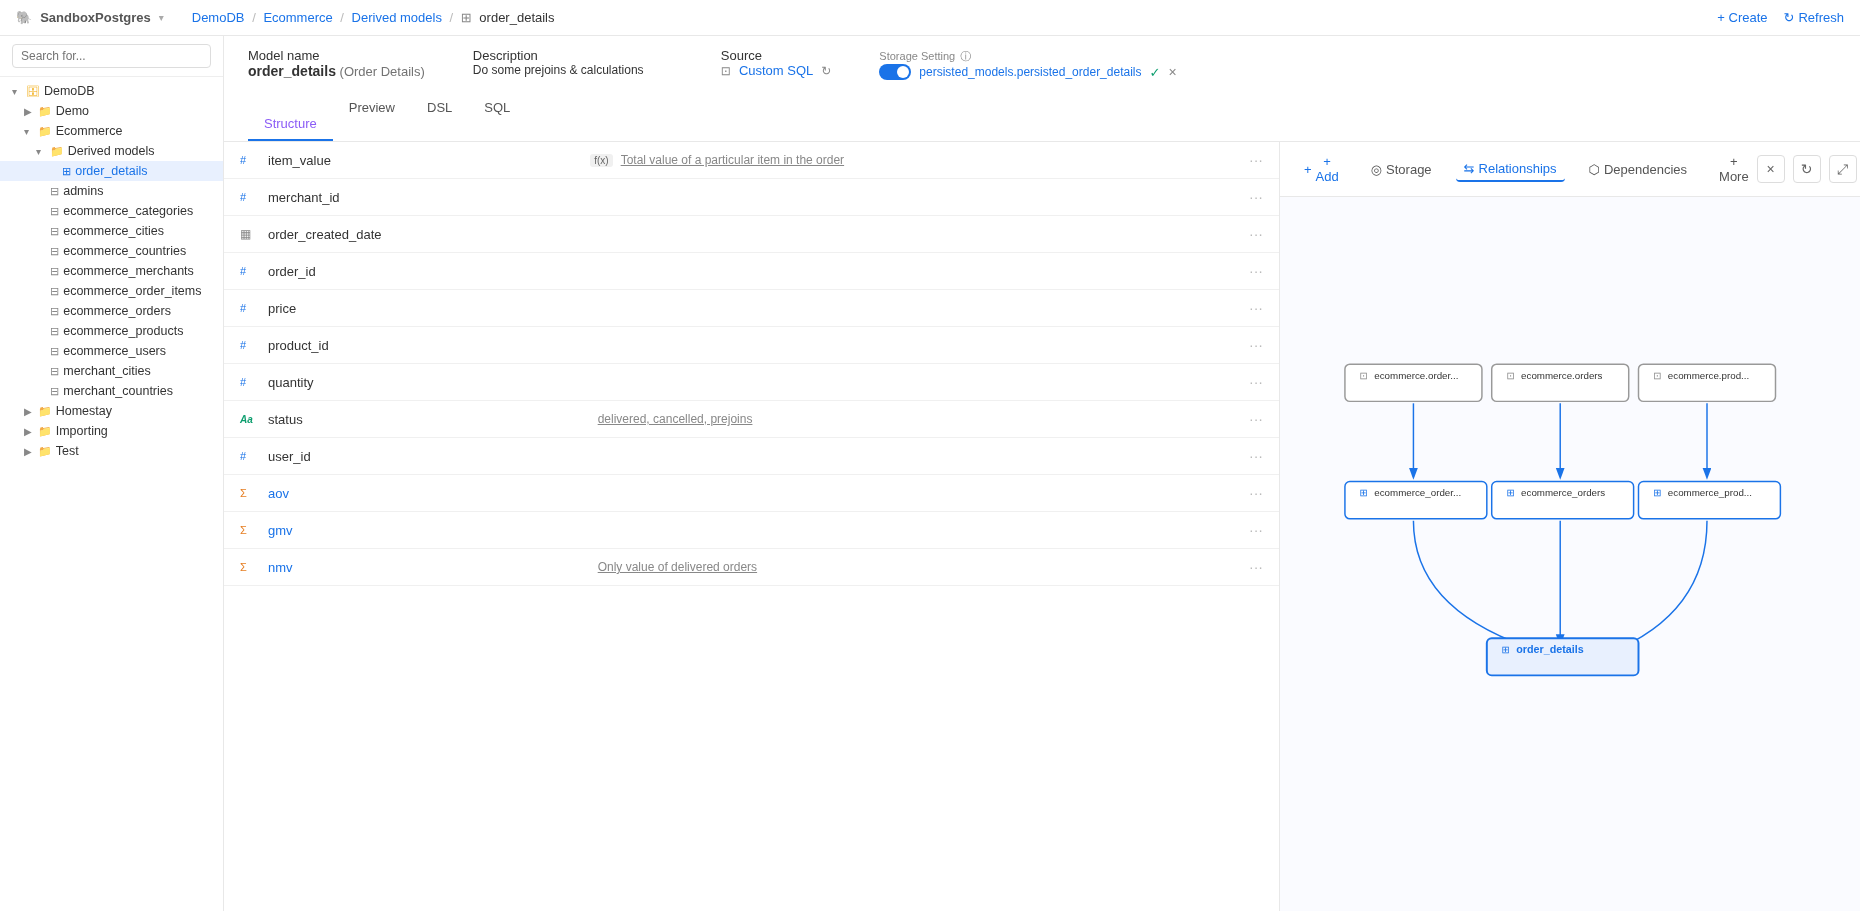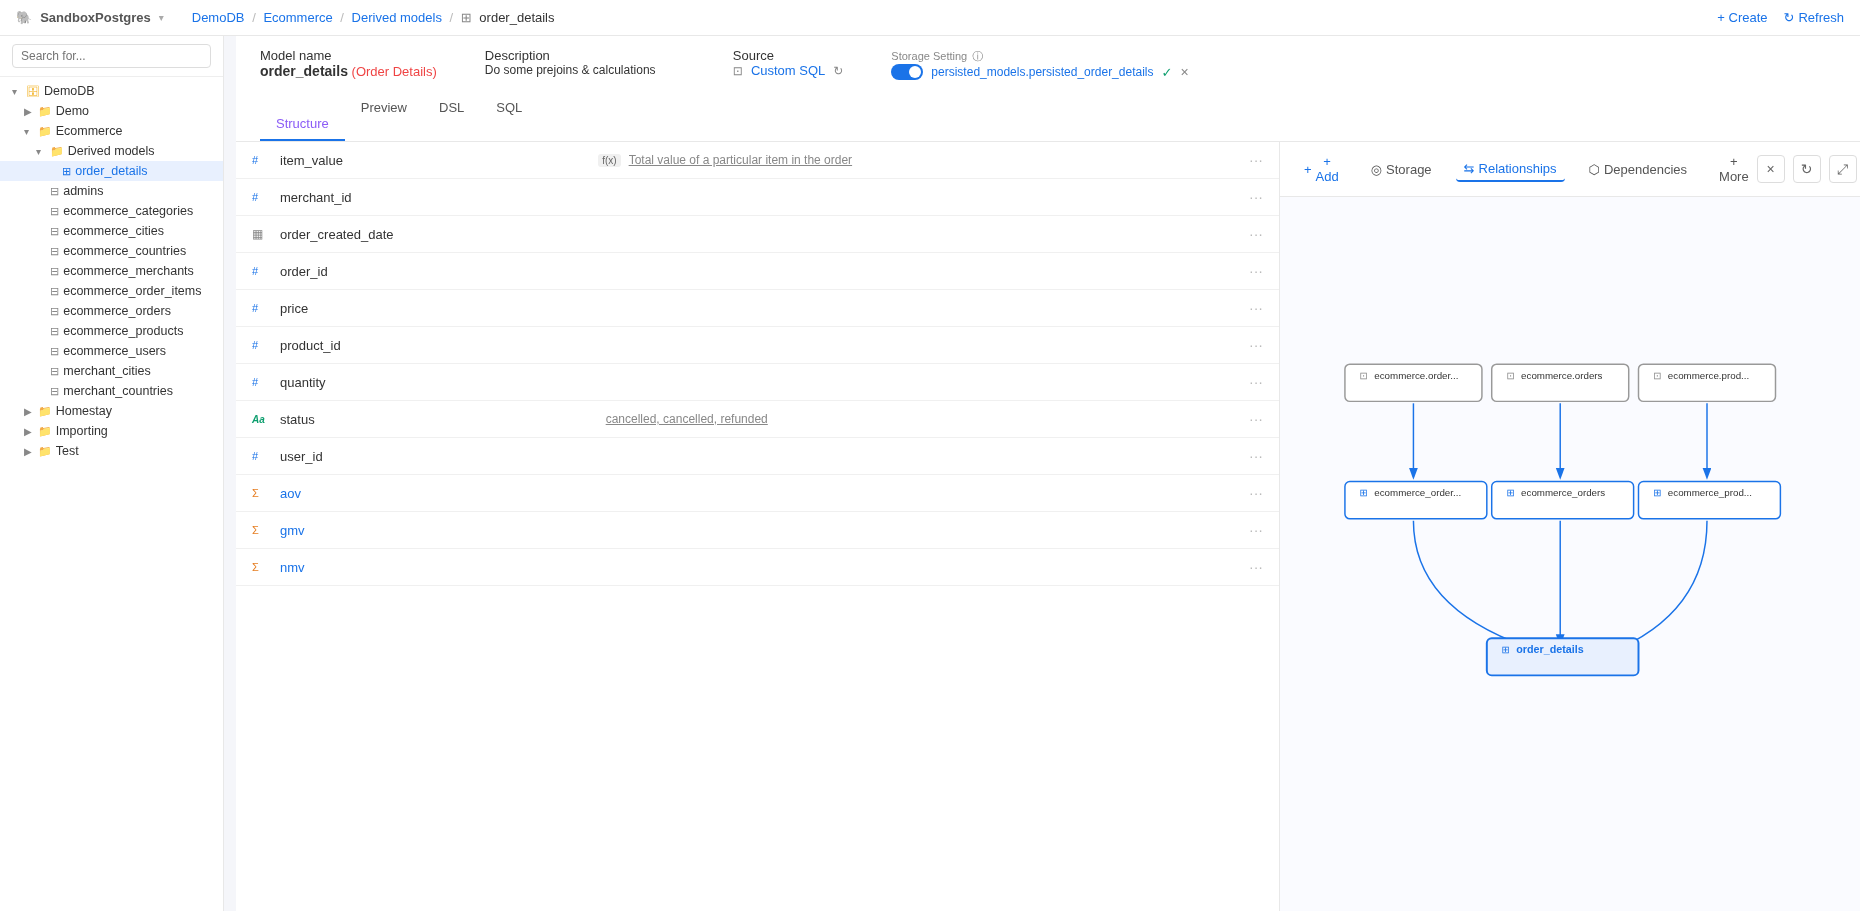--- a/index.html
+++ b/index.html
@@ -5,21 +5,21 @@
     * { box-sizing: border-box; margin: 0; padding: 0; }
     body { font-family: -apple-system, BlinkMacSystemFont, 'Segoe UI', sans-serif; font-size: 13px; background: #f5f6fa; color: #333; display: flex; flex-direction: column; height: 911px; overflow: hidden; }
 
     
     .topbar { display: flex; align-items: center; justify-content: space-between; background: #fff; border-bottom: 1px solid #e8e8e8; padding: 0 16px; height: 36px; min-height: 36px; }
     .topbar-left { display: flex; align-items: center; gap: 8px; font-size: 13px; color: #555; }
     .topbar-right { display: flex; align-items: center; gap: 16px; }
     .topbar-btn { display: flex; align-items: center; gap: 4px; font-size: 13px; color: #1a73e8; cursor: pointer; background: none; border: none; }
 
     
-    .main-layout { display: flex; flex: 1; overflow: hidden; gap: 12px; }
+    .main-layout { display: flex; flex: 1; overflow: hidden; }
 
     
     .sidebar { width: 224px; min-width: 224px; background: #fff; border-right: 1px solid #e8e8e8; display: flex; flex-direction: column; overflow: hidden; }
     .sidebar-search { padding: 8px 12px; border-bottom: 1px solid #eee; }
     .sidebar-search input { width: 100%; border: 1px solid #ddd; border-radius: 4px; padding: 4px 8px; font-size: 12px; color: #888; outline: none; }
     .sidebar-tree { flex: 1; overflow-y: auto; padding: 4px 0; }
     .tree-item { display: flex; align-items: center; padding: 3px 8px 3px 0; cursor: pointer; font-size: 12.5px; color: #333; user-select: none; white-space: nowrap; }
     .tree-item.active { background: #e8f0fe; color: #1a73e8; font-weight: 500; }
     .tree-indent-1 { padding-left: 12px; }
     .tree-indent-2 { padding-left: 24px; }
@@ -29,21 +29,21 @@
     .tree-arrow { width: 14px; font-size: 10px; color: #888; }
     .folder-icon { color: #f0a500; }
 
     
     .content { flex: 1; display: flex; flex-direction: column; overflow: hidden; }
 
     
     .model-header { background: #fff; border-bottom: 1px solid #e8e8e8; padding: 12px 24px 0; }
     .model-meta { display: flex; gap: 48px; margin-bottom: 12px; }
     .model-name { font-weight: 700; font-size: 14px; }
-    .model-name-sub { font-weight: 400; color: #ef4444; }
+    .model-name-sub { font-weight: 400; color: #737373; }
     .model-tabs { display: flex; gap: 0; }
     .model-tab { padding: 8px 16px; font-size: 13px; color: #555; cursor: pointer; border-bottom: 2px solid transparent; }
     .model-tab.active { color: #8b5cf6; border-bottom-color: #1a73e8; font-weight: 500; margin-top: 16px; }
     .toolbar-btn { display: flex; align-items: center; gap: 4px; font-size: 13px; color: #555; cursor: pointer; background: none; border: none; padding: 4px 8px; border-radius: 4px; }
     .toolbar-btn.primary { color: #1a73e8; }
     .source-link { color: #1a73e8; cursor: pointer; text-decoration: none; display: flex; align-items: center; gap: 3px; }
 
     
     .split-view { display: flex; flex: 1; overflow: hidden; }
 
@@ -317,21 +317,21 @@
         <div class="field-row">
           <span class="field-type-icon numeric">#</span>
           <span class="field-name">quantity</span>
           <span class="field-desc"></span>
           <span class="field-menu">···</span>
         </div>
 
         <div class="field-row">
           <span class="field-type-icon text" style="font-size:10px;font-weight:600;font-style:italic;">Aa</span>
           <span class="field-name">status</span>
-          <span class="field-desc">cancelled, cancelled, refunded</span>
+          <span class="field-desc">delivered, cancelled, prejoins</span>
           <span class="field-menu">···</span>
         </div>
 
         <div class="field-row">
           <span class="field-type-icon numeric">#</span>
           <span class="field-name">user_id</span>
           <span class="field-desc"></span>
           <span class="field-menu">···</span>
         </div>
 
@@ -343,20 +343,21 @@
 
         <div class="field-row">
           <span class="field-type-icon calc">Σ</span>
           <span class="field-name" style="color:#1a73e8;">gmv</span>
           <span class="field-menu">···</span>
         </div>
 
         <div class="field-row">
           <span class="field-type-icon calc">Σ</span>
           <span class="field-name" style="color:#1a73e8;">nmv</span>
+          <span class="field-desc">Only value of delivered orders</span>
           <span class="field-menu">···</span>
         </div>
       </div>
 
       <div class="diagram-area">
 
         <div style="display:flex;align-items:center;justify-content:space-between;padding:8px 16px;background:#fff;border-bottom:1px solid #e8e8e8;">
           <div style="display:flex;gap:16px;align-items:center;">
             <button class="toolbar-btn primary">
               <span>+</span>

